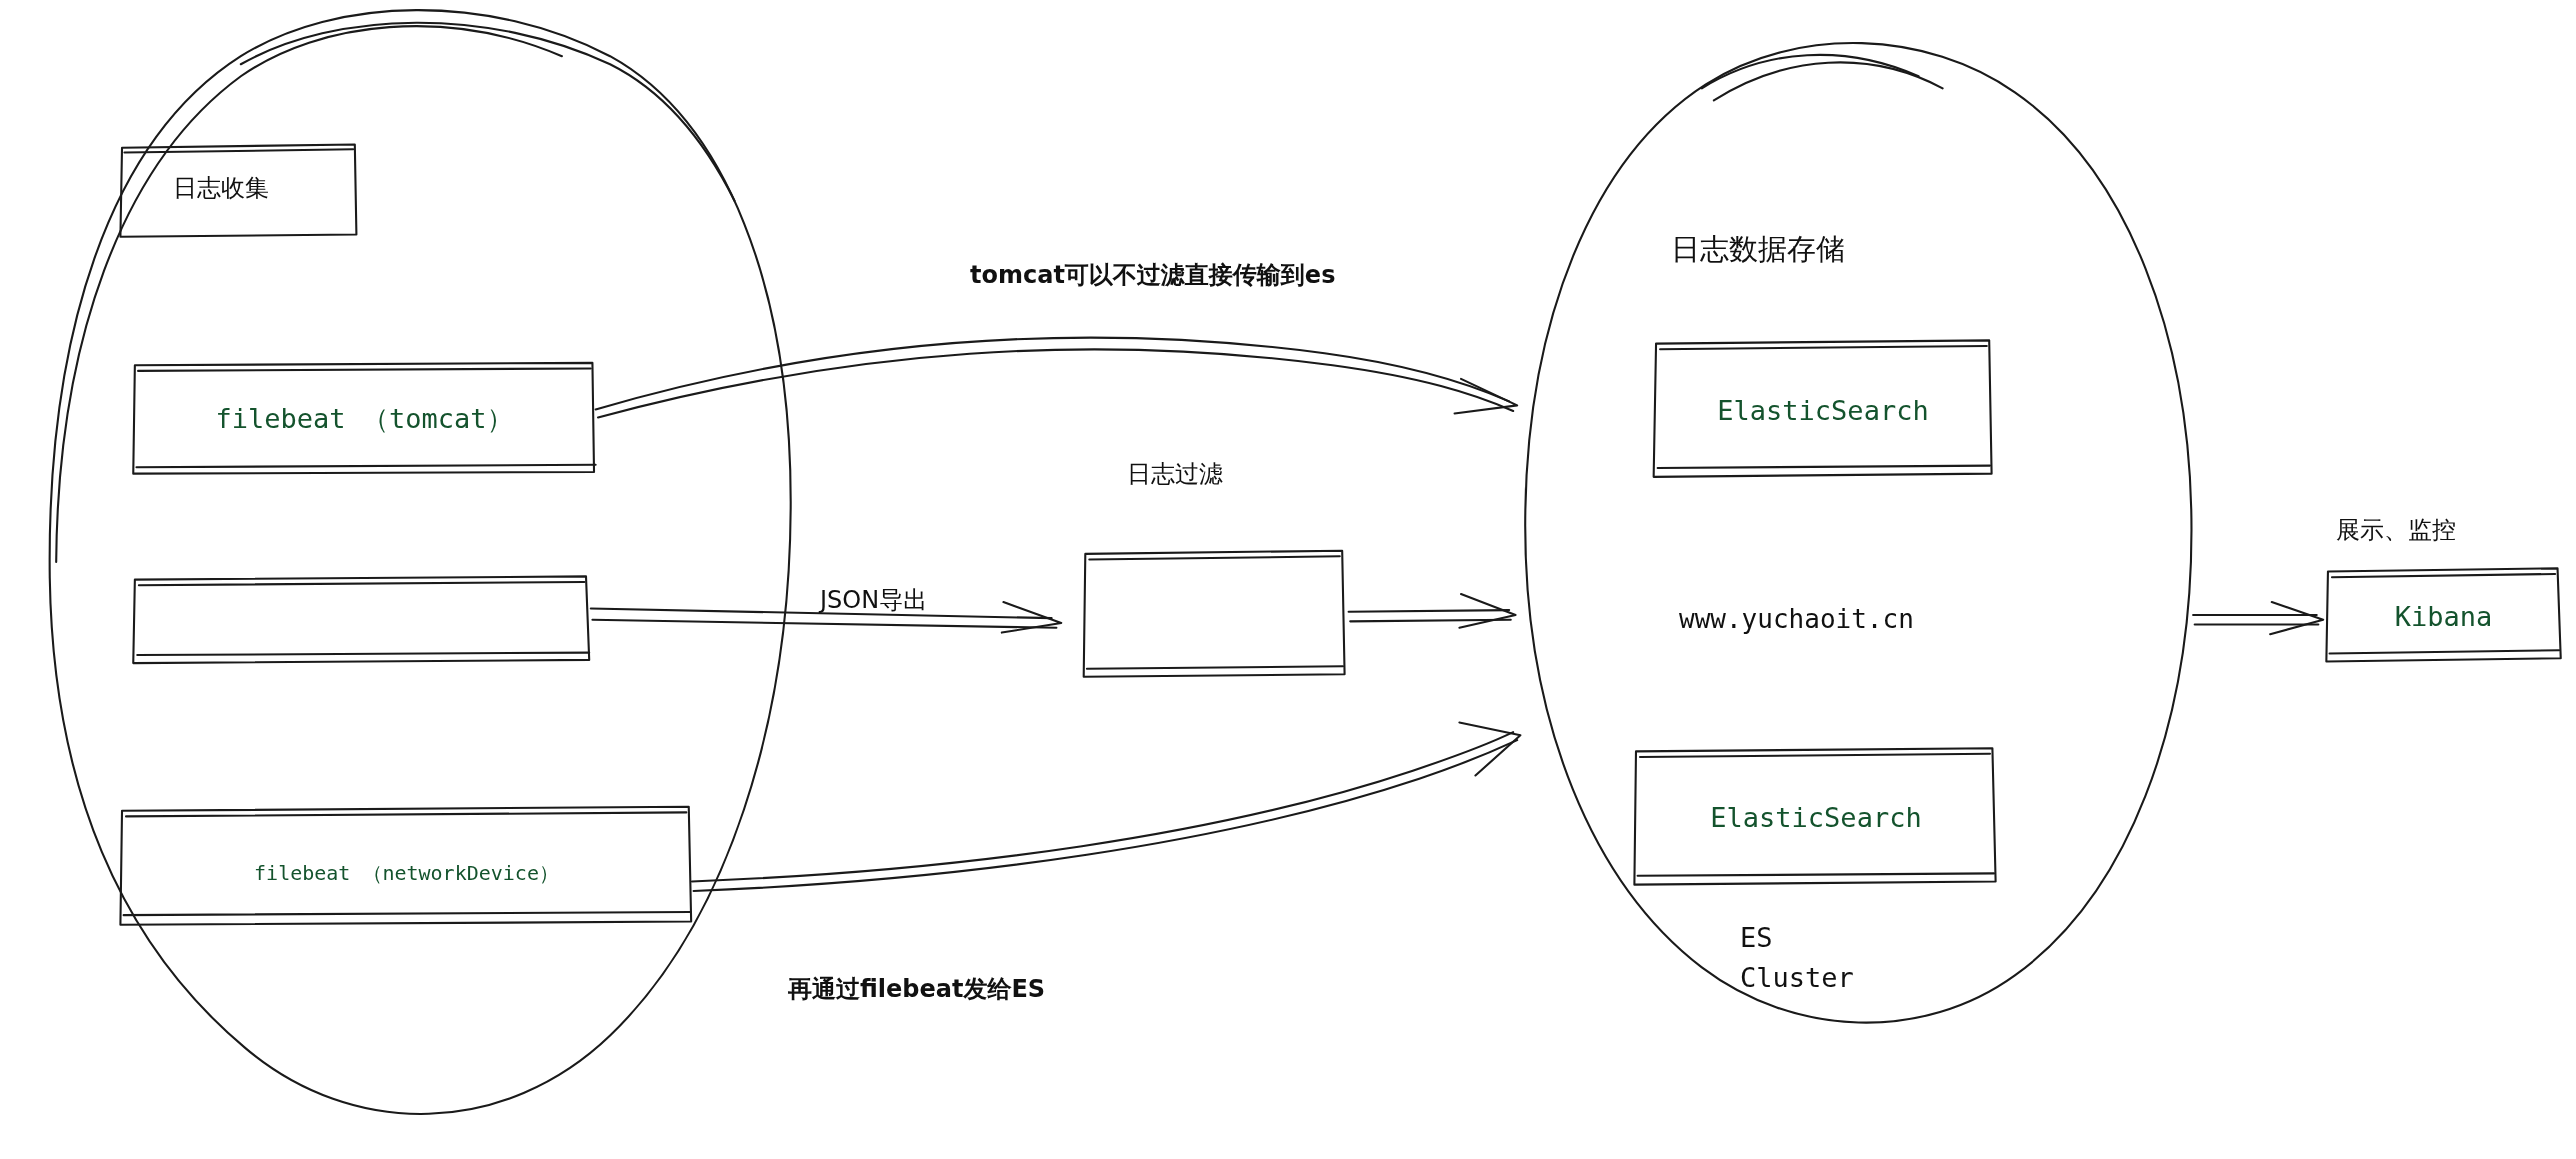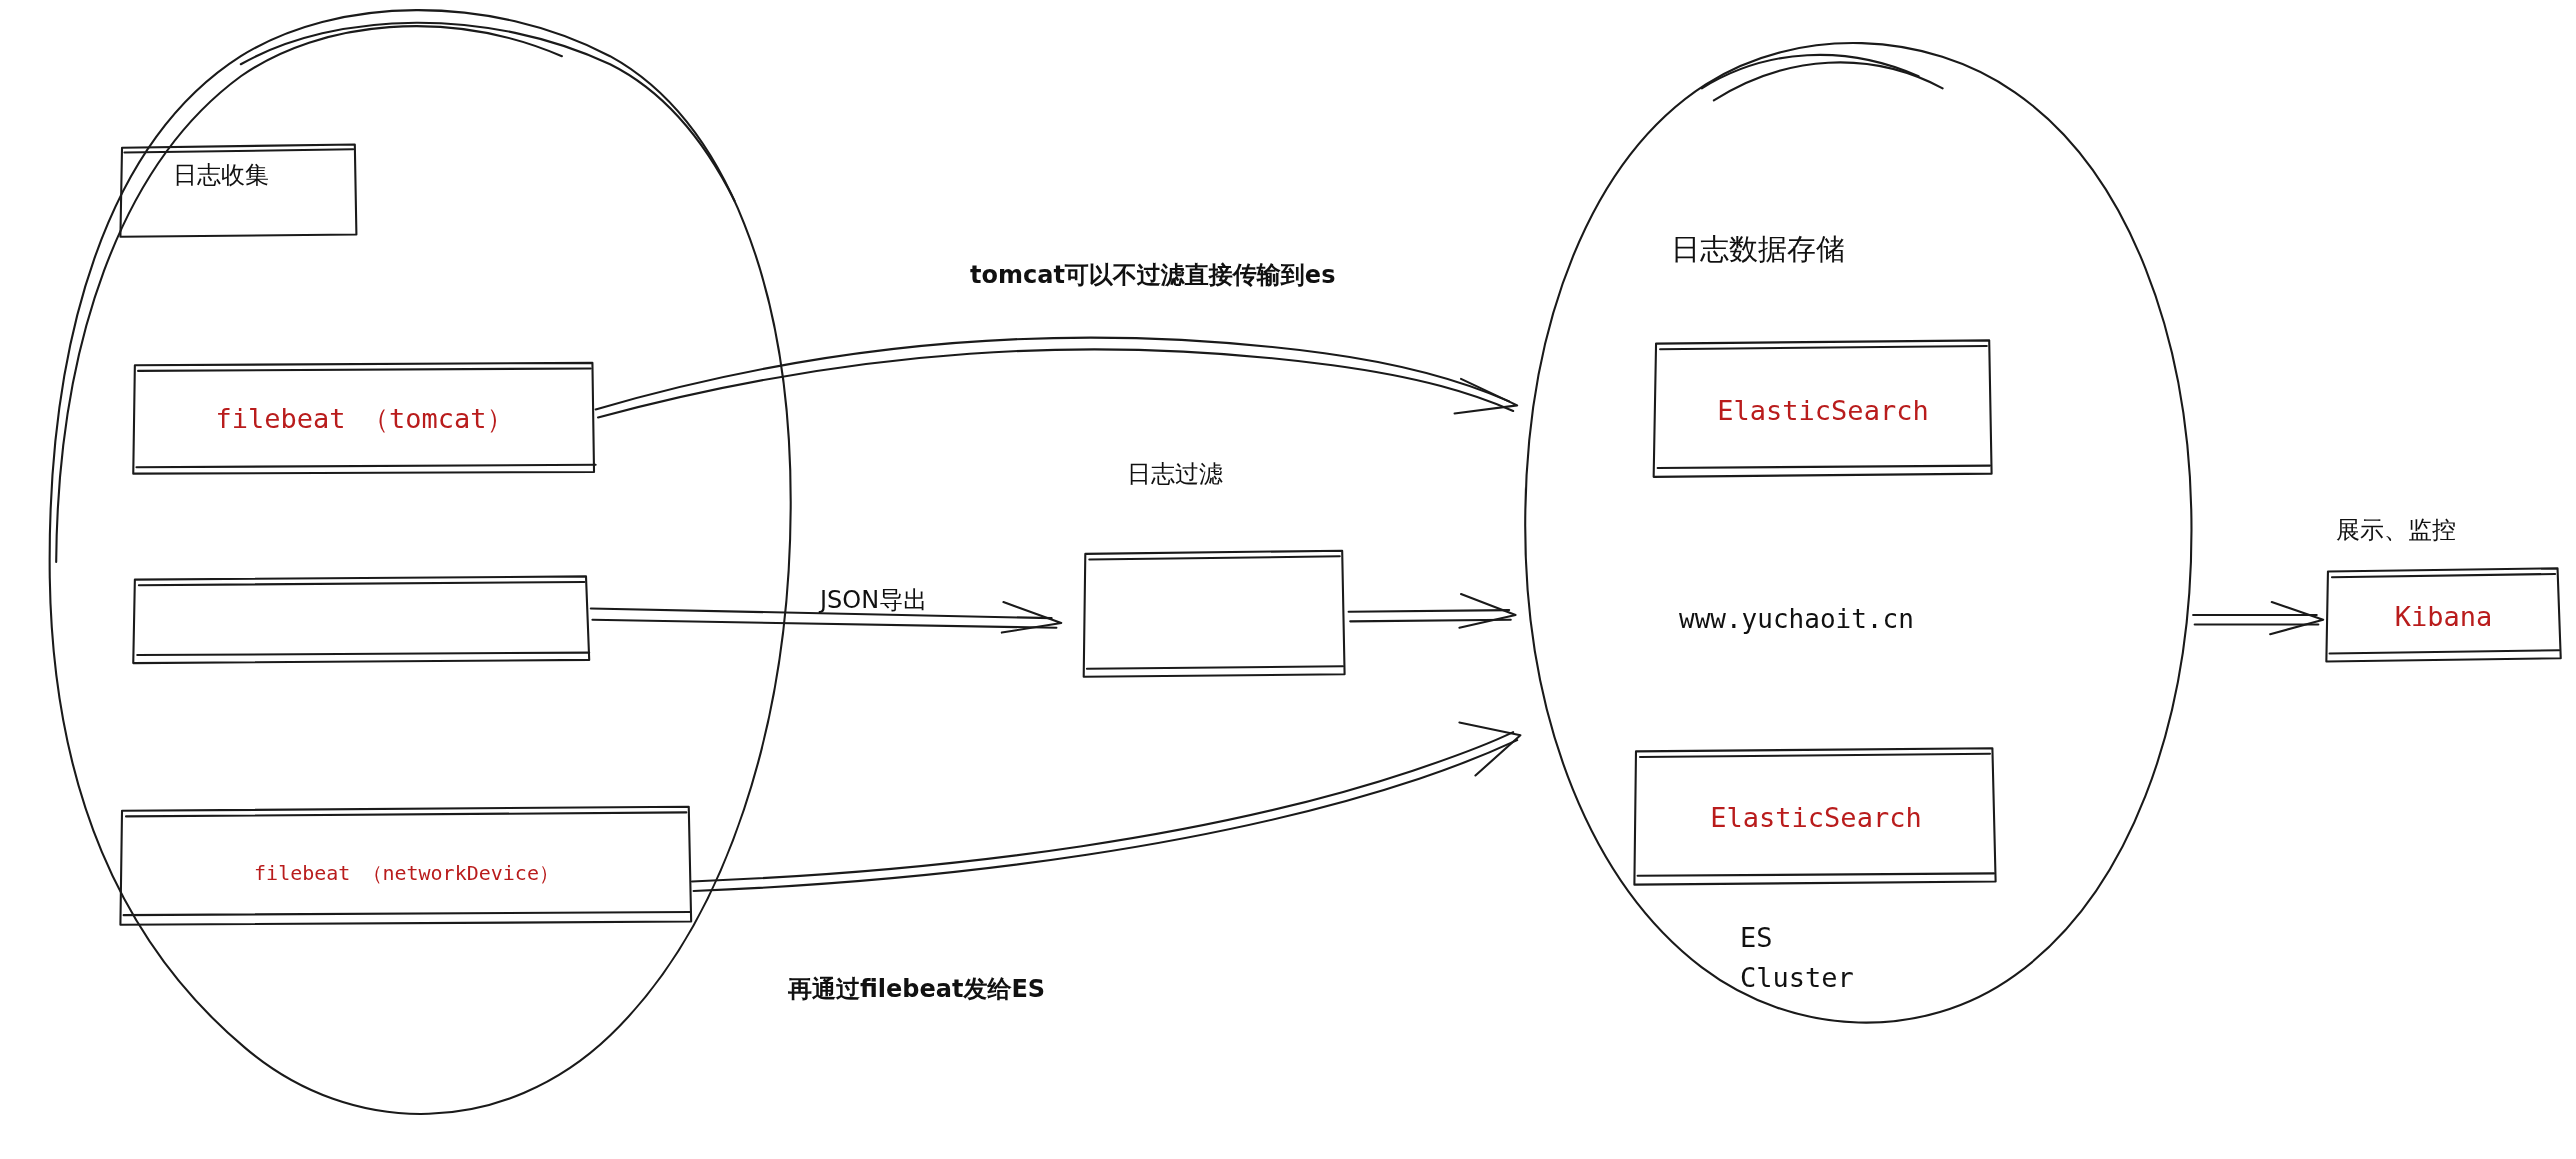--- a/index.html
+++ b/index.html
@@ -24,21 +24,21 @@
     width: 2576px;
     height: 1160px;
     pointer-events: none;
   }
   .node-box {
     position: absolute;
     display: flex;
     align-items: center;
     justify-content: center;
     box-sizing: border-box;
-    color: #b91c1c;
+    color: #14532d;
     font-family: "DejaVu Sans Mono", monospace;
     background: transparent;
   }
   .label-text {
     position: absolute;
     color: #111111;
     font-family: "DejaVu Sans", sans-serif;
     white-space: pre;
     line-height: 1.35;
   }
@@ -102,21 +102,21 @@
       <path d="M 864 1110 C 1205 1096 1528 1050 1768 970 C 1828 950 1864 934 1890 922"></path>
       <path d="M 1818 900 L 1894 916 L 1838 966"></path>
 
       <path d="M 2732 766 L 2886 766"></path>
       <path d="M 2734 778 L 2888 778"></path>
       <path d="M 2830 750 L 2894 772 L 2828 790"></path>
 
     </g>
   </svg>
 
-  <div class="label-text" style="left:173px; top:159px; font-size:24px;text-align:center;">日志收集</div>
+  <div class="label-text" style="left:173px; top:172px; font-size:24px;text-align:center;">日志收集</div>
 
   <div class="node-box" style="left:135px; top:365px; width:459px; height:108px; font-size:27px;">filebeat  （tomcat）</div>
 
 
   <div class="node-box" style="left:122px; top:809px; width:569px; height:128px; font-size:20px;">filebeat  （networkDevice）</div>
 
 
   <div class="node-box" style="left:1655px; top:344px; width:336px; height:132px; font-size:27px;">ElasticSearch</div>
 
   <div class="node-box" style="left:1636px; top:751px; width:360px; height:132px; font-size:27px;">ElasticSearch</div>

